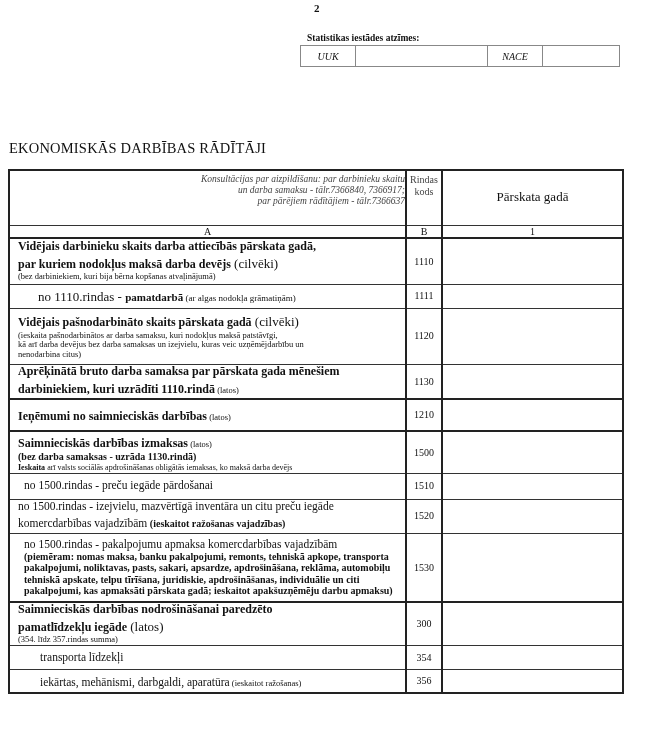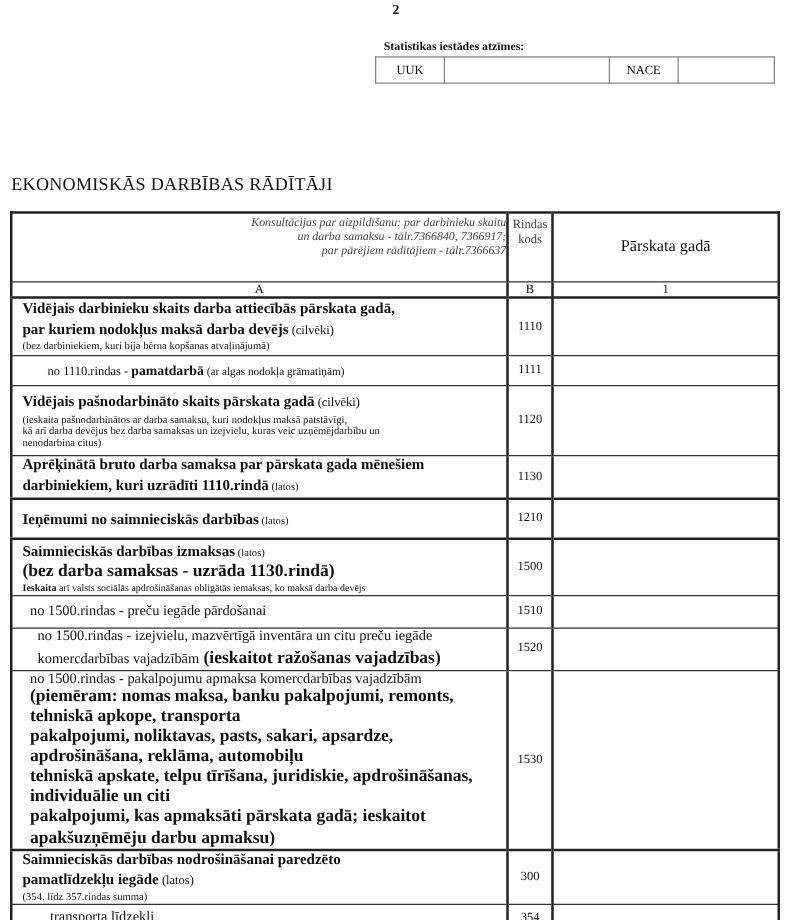--- a/index.html
+++ b/index.html
@@ -1,39 +1,39 @@
 <!DOCTYPE html>
 <html><head>
 <meta charset="utf-8">
 <style>
   html, body { margin: 0; padding: 0; background: #ffffff; }
   body { width: 645px; height: 736px; position: relative; overflow: hidden;
          font-family: "Liberation Serif", "DejaVu Serif", serif; color: #111; }
   .page-num { position: absolute; left: 314px; top: 2px; font-size: 11px; font-weight: bold; }
   .marks-label { position: absolute; left: 307px; top: 33px; font-size: 9.5px; font-weight: bold; }
   .marks-table { position: absolute; left: 300px; top: 45px; border-collapse: collapse; }
-  .marks-table td { border: 1px solid #888; height: 20px; font-size: 10px; padding: 0; }
+  .marks-table td { border: 1px solid #888; height: 20px; font-size: 10px; padding: 0; font-style: italic; }
   .marks-table td.lbl { width: 54px; text-align: center; }
   .marks-table td.val1 { width: 131px; }
   .marks-table td.val2 { width: 76px; border-right-color: #888; }
   .title { position: absolute; left: 9px; top: 140px; font-size: 14.5px; font-weight: normal; letter-spacing: 0.2px; }
   .main { position: absolute; left: 8px; top: 169px; width: 614px; border-collapse: collapse;
           border: 2px solid #222; table-layout: fixed; }
   .main td { border: 1px solid #333; padding: 0 0 0 8px; vertical-align: middle; line-height: 1.15; }
   .main td.code { text-align: center; padding: 0; font-size: 10px; border-left: 2px solid #222; border-right: 2px solid #222; }
   .main td.val { padding: 0; }
   .main tr.thick td { border-top: 2px solid #222; }
   .hdr-note { font-style: italic; font-size: 9.5px; color: #444; padding-top: 3px !important; vertical-align: top !important; line-height: 1.25; text-align: right; }
   .hdr-kods { font-size: 9px; color: #444; vertical-align: top !important; padding-top: 3px !important; line-height: 1.2; }
   .hdr-year { font-size: 13px; text-align: center; padding: 0 !important; }
   .letters td { font-size: 10px; text-align: center; height: 11px; padding: 0 !important; border-bottom: 2px solid #222; }
   .b { font-weight: bold; font-size: 12px; }
-  .n { font-size: 10px; font-weight: normal; }
+  .n { font-size: 13px; font-weight: normal; }
   .s { font-size: 8.5px; }
-  .sb { font-size: 14px; font-weight: bold; }
+  .sb { font-size: 10px; font-weight: bold; }
   .reg { font-size: 11.5px; }
   .ind { padding-left: 28px !important; }
   .ind2 { padding-left: 30px !important; }
 </style>
 </head>
 <body>
 
 <div class="page-num">2</div>
 
 <div class="marks-label">Statistikas iestādes atzīmes:</div>
@@ -131,21 +131,21 @@
     <td class="val"></td>
   </tr>
 
   <tr style="height:26px">
     <td class="reg" style="padding-left:14px">no 1500.rindas - preču iegāde pārdošanai</td>
     <td class="code">1510</td>
     <td class="val"></td>
   </tr>
 
   <tr style="height:34px">
-    <td style="padding-left:20px">
+    <td style="padding-left:8px">
       <div class="reg">no 1500.rindas - izejvielu, mazvērtīgā inventāra un citu preču iegāde</div>
       <div><span class="reg">komercdarbības vajadzībām</span><span class="sb"> (ieskaitot ražošanas vajadzības)</span></div>
     </td>
     <td class="code">1520</td>
     <td class="val"></td>
   </tr>
 
   <tr style="height:69px">
     <td style="padding-left:14px">
       <div class="reg">no 1500.rindas - pakalpojumu apmaksa komercdarbības vajadzībām</div>

